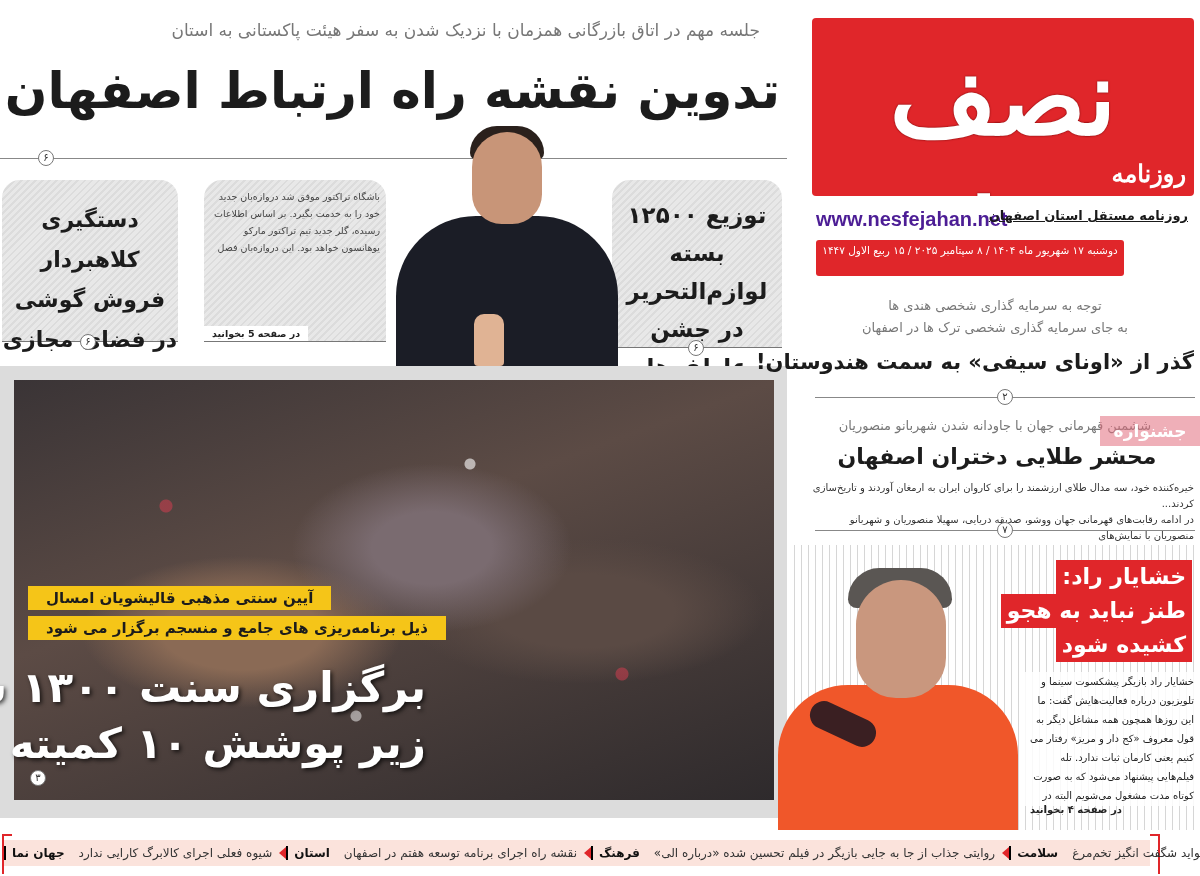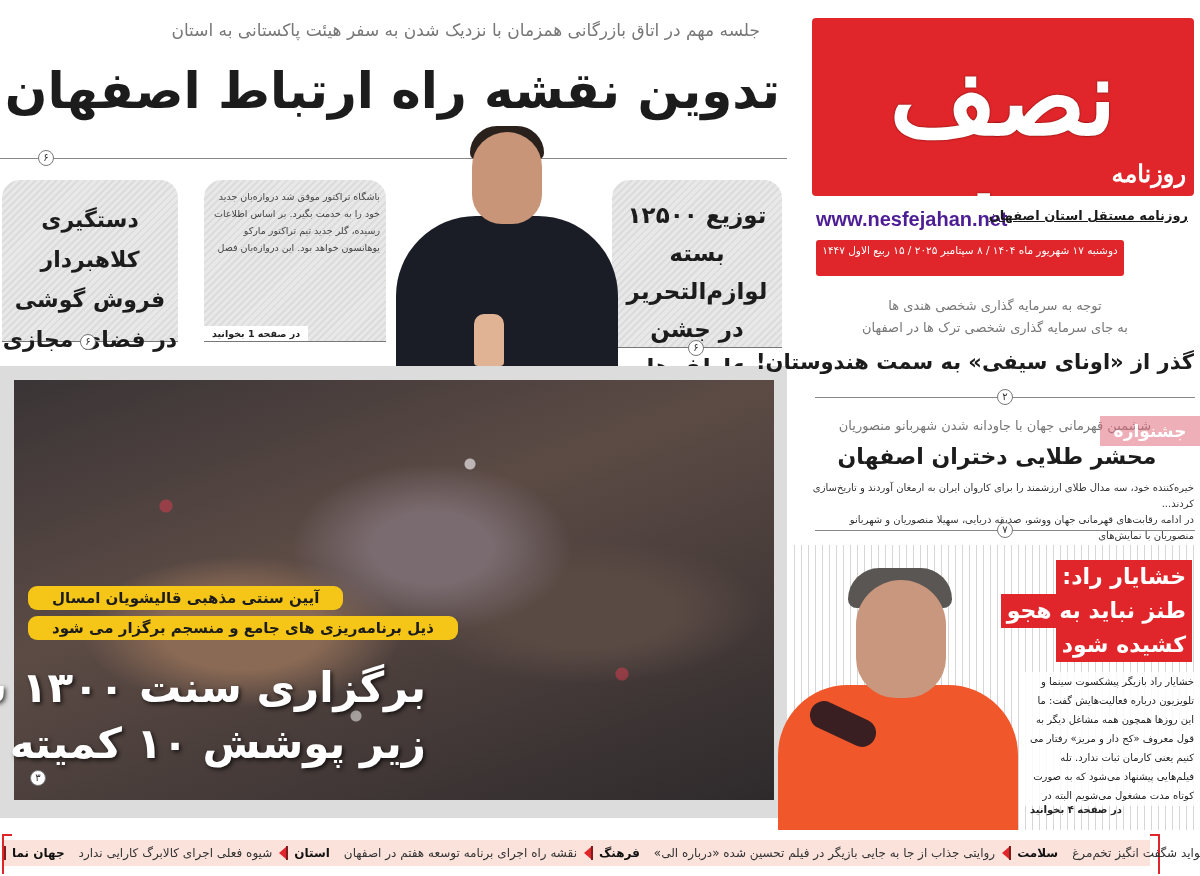--- a/index.html
+++ b/index.html
@@ -40,21 +40,21 @@
   .photo { left: 14px; top: 380px; width: 760px; height: 420px; overflow: hidden;
     background:
       radial-gradient(circle at 20% 30%, rgba(220,60,80,.5) 0 6px, transparent 7px),
       radial-gradient(circle at 60% 20%, rgba(255,255,255,.6) 0 5px, transparent 6px),
       radial-gradient(circle at 80% 70%, rgba(220,60,80,.5) 0 6px, transparent 7px),
       radial-gradient(circle at 45% 80%, rgba(255,255,255,.5) 0 5px, transparent 6px),
       radial-gradient(ellipse at 55% 40%, #7a6b70 0 60px, transparent 140px),
       radial-gradient(ellipse at 30% 60%, #8a6a55 0 80px, transparent 160px),
       radial-gradient(ellipse at 75% 55%, #5a4a44 0 90px, transparent 180px),
       linear-gradient(160deg, #3a3436 0%, #5c4b45 40%, #2e2a2c 100%); }
-  .yellow-band { background: #f5c518; color: #1c1c1c; font-weight: bold; font-size: 15px; padding: 3px 24px; white-space: nowrap; border-radius: 9px; }
+  .yellow-band { background: #f5c518; color: #1c1c1c; font-weight: bold; font-size: 15px; padding: 3px 18px; white-space: nowrap; }
   .photo-headline { color: #fff; font-weight: bold; font-size: 42px; line-height: 56px; text-align: right; white-space: nowrap; text-shadow: 2px 2px 4px rgba(0,0,0,.7); }
 
   
   .kicker-gray { font-size: 13px; color: #777; text-align: center; white-space: nowrap; }
   .headline-right { font-size: 22px; font-weight: bold; color: #1c1c1c; text-align: center; white-space: nowrap; }
   .tag-festival { left: 1100px; top: 416px; width: 100px; height: 30px; background: rgba(225,110,125,.55); color: #fff; font-weight: bold; font-size: 17px; text-align: center; line-height: 30px; }
   .body-right { font-size: 10px; color: #333; text-align: right; line-height: 16px; }
 
   
   .stripes { left: 788px; top: 545px; width: 412px; height: 285px; background: repeating-linear-gradient(90deg, #fff 0 6px, #d6d6d6 6px 7px); }
@@ -62,21 +62,21 @@
   .interview-body { font-size: 10px; color: #222; text-align: right; line-height: 19px; background: rgba(255,255,255,.85); }
   .man { left: 768px; top: 560px; width: 255px; height: 275px; overflow: hidden; }
   .man .shirt { position: absolute; left: 10px; bottom: 0; width: 240px; height: 150px; background: #f0572a; border-radius: 70px 70px 0 0; }
   .man .face { position: absolute; left: 88px; top: 20px; width: 90px; height: 118px; background: #c9977e; border-radius: 45px 45px 40px 40px; }
   .man .hair { position: absolute; left: 80px; top: 8px; width: 104px; height: 40px; background: #5a5653; border-radius: 50px 50px 14px 14px; }
   .man .glasses { position: absolute; left: 40px; top: 150px; width: 70px; height: 28px; background: #3a1f22; border-radius: 14px; transform: rotate(25deg); }
 
   
   .ticker { left: 0; top: 830px; width: 1200px; height: 46px; background: #fff; }
   .ticker-inner { position: absolute; left: 4px; right: 50px; top: 10px; height: 26px; background: #fbe3dc; display: flex; flex-direction: row-reverse; align-items: center; }
-  .tick-cat { font-weight: bold; font-size: 12px; color: #111; padding: 0 6px; border-left: 2px solid #7f1d1d; white-space: nowrap; }
+  .tick-cat { font-weight: bold; font-size: 12px; color: #111; padding: 0 6px; border-left: 2px solid #000000; white-space: nowrap; }
   .tick-item { font-size: 12px; color: #333; padding: 0 14px 0 8px; white-space: nowrap; position: relative; }
   .tick-item::after { content: ""; position: absolute; right: 0; top: 50%; margin-top: -6px; border-right: 7px solid #e0262a; border-top: 6px solid transparent; border-bottom: 6px solid transparent; }
   .bracket { position: absolute; width: 10px; height: 40px; border-top: 2px solid #e0262a; }
   .bracket.r { right: 40px; top: 4px; border-right: 2px solid #e0262a; }
   .bracket.l { left: 2px; top: 4px; border-left: 2px solid #e0262a; }
 </style>
 </head>
 <body>
 
 <div class="abs masthead">
@@ -95,21 +95,21 @@
 <div class="abs page-badge" style="left:38px;top:150px;">۶</div>
 
 <div class="abs card" style="left:612px;top:180px;width:170px;height:168px;">
   <h2 class="rtl" style="padding-top:16px;font-size:23px;line-height:38px;">توزیع ۱۲۵۰۰ بسته لوازم‌التحریر در جشن عاطفه‌ها</h2>
 </div>
 <div class="abs page-badge" style="left:688px;top:340px;">۶</div>
 
 <div class="abs card" style="left:204px;top:180px;width:182px;height:162px;">
   <div class="body rtl" style="margin-top:8px;height:66px;overflow:hidden;">باشگاه تراکتور موفق شد دروازه‌بان جدید خود را به خدمت بگیرد. بر اساس اطلاعات رسیده، گلر جدید تیم تراکتور مارکو یوهانسون خواهد بود. این دروازه‌بان فصل گذشته در بوندسلیگا ۲ پیراهن تیم آینتراخت براتشوایگ ...</div>
 </div>
-<div class="abs read-more rtl" style="left:204px;top:326px;">در صفحه 1 بخوانید</div>
+<div class="abs read-more rtl" style="left:204px;top:326px;">در صفحه 5 بخوانید</div>
 
 <div class="abs card" style="left:2px;top:180px;width:176px;height:162px;">
   <h2 class="rtl" style="padding-top:20px;font-size:22px;line-height:40px;">دستگیری کلاهبردار فروش گوشی در فضای مجازی</h2>
 </div>
 <div class="abs page-badge" style="left:80px;top:334px;">۶</div>
 
 <div class="abs player">
   <div class="hoodie"></div>
   <div class="hair"></div>
   <div class="head"></div>

